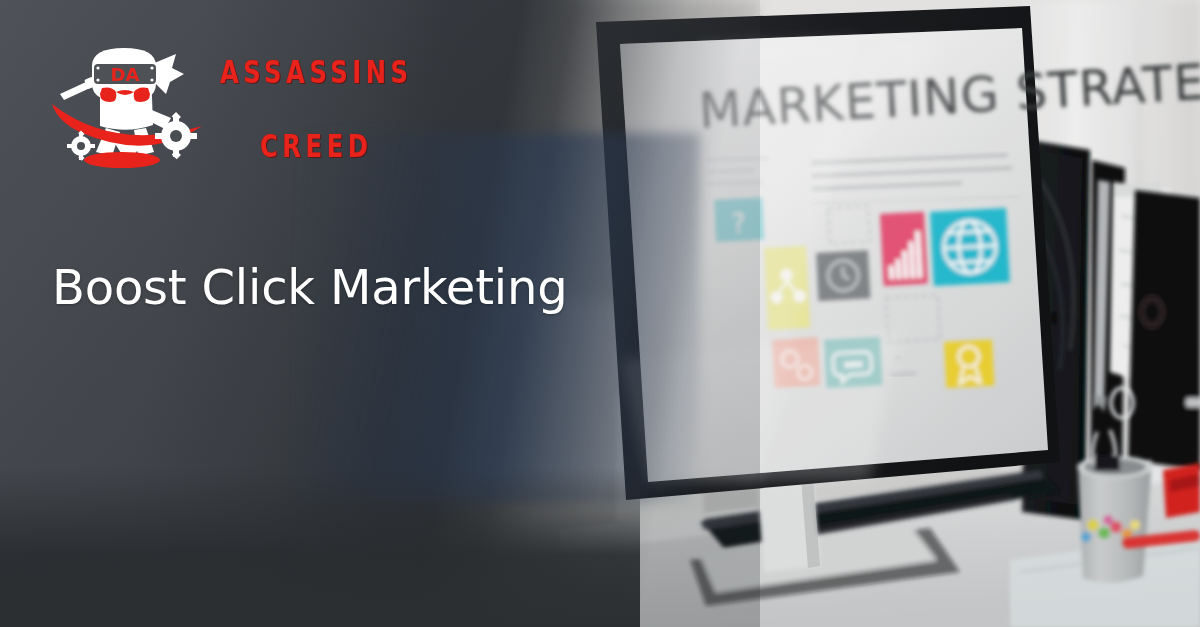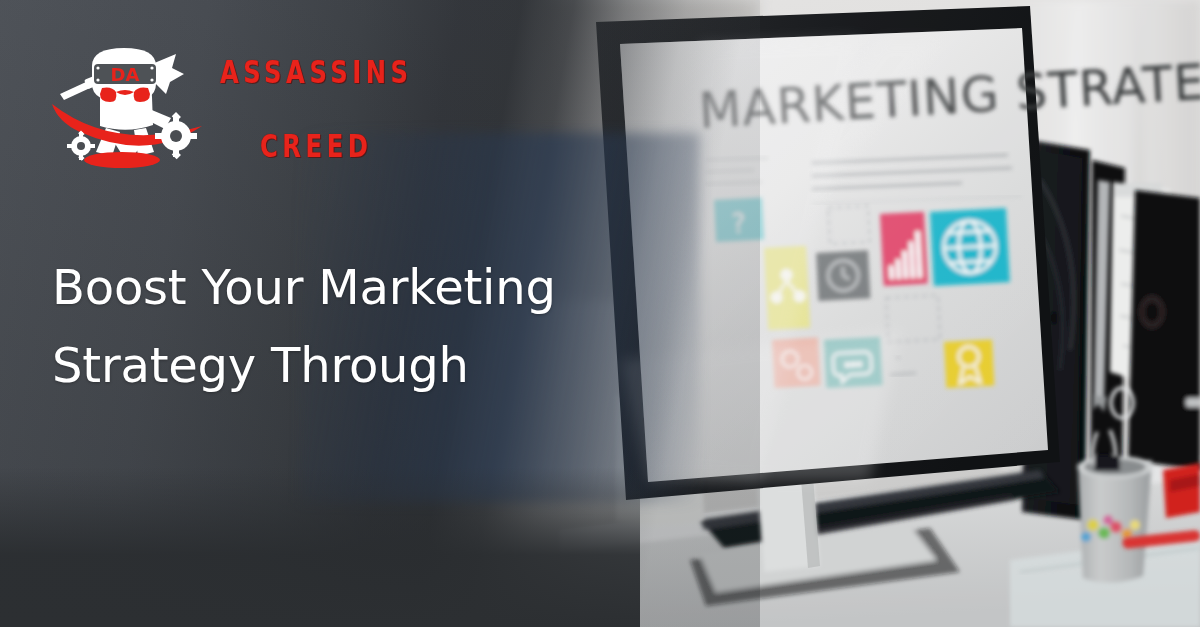--- a/index.html
+++ b/index.html
@@ -448,17 +448,16 @@
         </g>
       </g>
     </svg>
     <div class="logo-words">
       <span class="logo-line1">ASSASSINS</span>
       <span class="logo-line2">CREED</span>
     </div>
   </div>
 
   <h1 class="headline">
-    <span class="line">Boost Your Marketing</span>
-    <span class="line">Strategy Through</span>
+    <span class="line">Boost Click Marketing</span>
   </h1>
 
 </div>
 
 </body></html>

